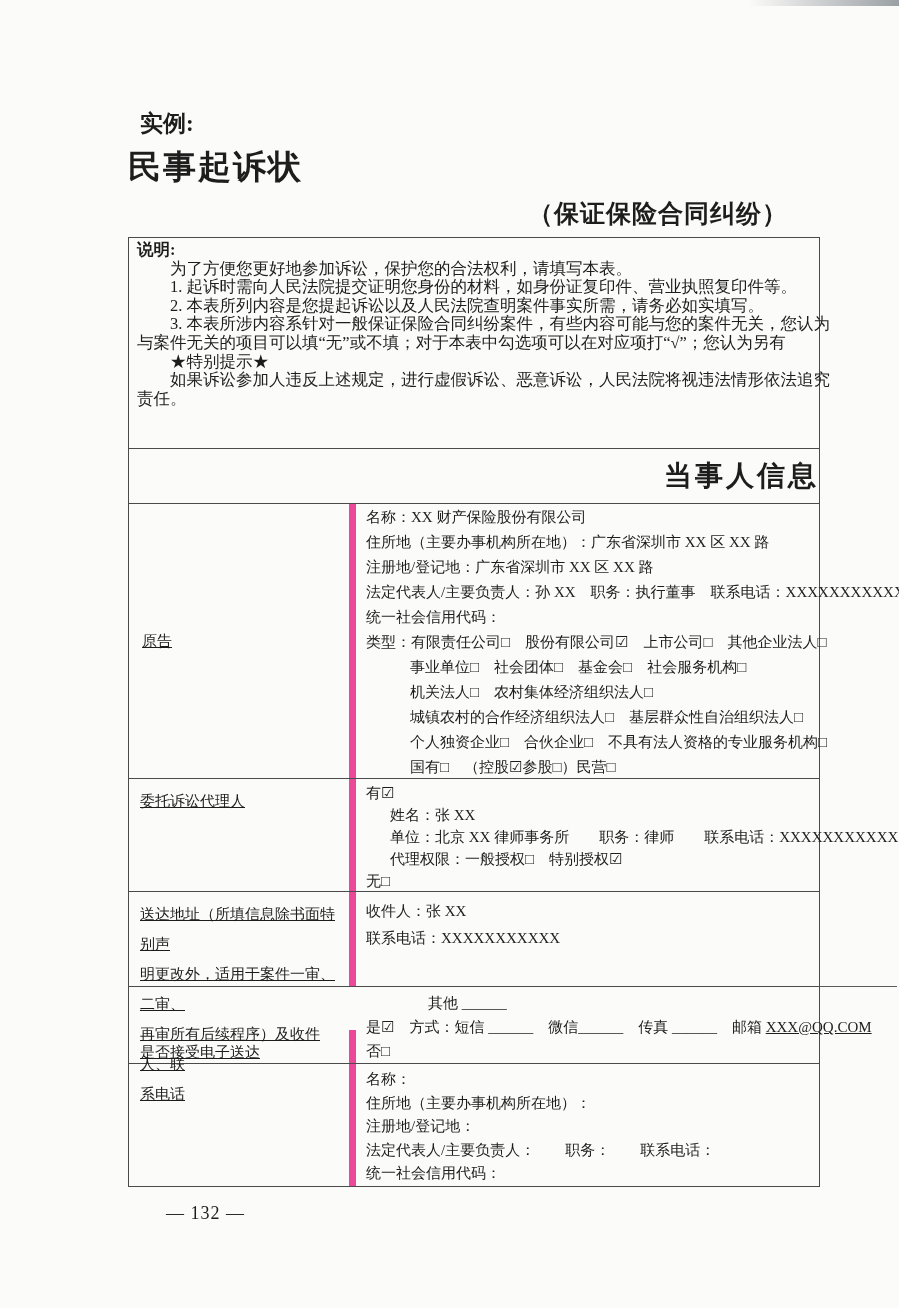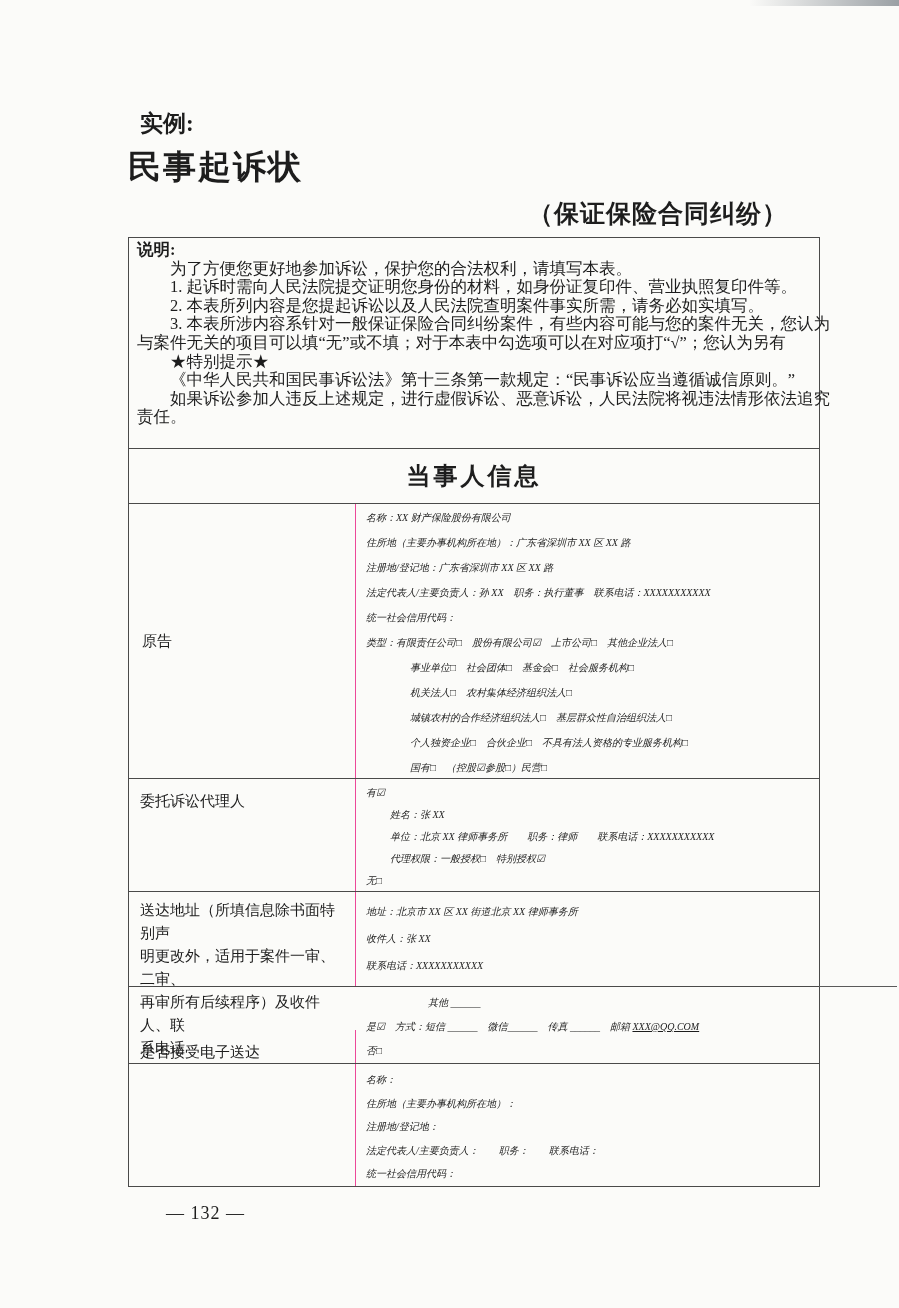--- a/index.html
+++ b/index.html
@@ -36,41 +36,40 @@
   .form-table *{box-sizing:border-box;}
   .notes{
     height:210px;padding:3px 8px 0 8px;
     font-size:16.5px;line-height:18.6px;white-space:nowrap;overflow:visible;
   }
   .nl{height:18.6px;}
   .nl.bold{font-weight:bold;}
   .nl.ind{padding-left:33px;}
   .sec-header{
     height:55px;border-top:1px solid #4a4a4a;
-    text-align:center;font-size:24px;font-weight:bold;letter-spacing:3px;
+    text-align:right;font-size:28px;font-weight:bold;letter-spacing:3px;
     line-height:54px;
   }
   .trow{display:flex;border-top:1px solid #4a4a4a;}
   .lcell{
-    width:227px;flex:none;border-right:1px solid #ec4899;
-    padding:11px 6px 0 11px;font-size:15px;line-height:22px;
+    width:227px;flex:none;border-right:7px solid #ec4899;
+    padding:11px 6px 0 11px;font-size:15px;line-height:22px;text-decoration:underline;
   }
   .lcell.vcenter{display:flex;align-items:center;padding:0 6px 0 13px;}
   .ccell{
-    flex:1;min-width:0;font-size:10px;white-space:nowrap;overflow:visible;
+    flex:1;min-width:0;font-size:15px;white-space:nowrap;overflow:visible;
     padding:0 0 0 10px;
-    font-style:italic;
   }
   .r-plaintiff{height:275px;}
   .r-plaintiff .ccell{line-height:25px;padding-top:1px;}
   .r-agent{height:113px;}
   .r-agent .ccell{line-height:22px;padding-top:3px;}
   .r-address{height:95px;}
   .r-address .ccell{line-height:27px;padding-top:6px;}
-  .r-address .lcell{padding-top:7px;line-height:23px;}
+  .r-address .lcell{padding-top:7px;line-height:30px;}
   .r-eservice{height:77px;align-items:flex-end;}
   .r-eservice .ccell{line-height:24px;padding-top:4px;}
   .r-defendant{height:123px;}
   .r-defendant .ccell{line-height:23.5px;padding-top:4px;}
   .cl{}
   .ind1{padding-left:24px;}
   .ind-type{padding-left:44px;}
   .ind-other{padding-left:62px;}
   .ul{text-decoration:underline;}
   .scan-line{
@@ -96,21 +95,20 @@
   <div class="form-table">
 
     <div class="notes">
       <div class="nl bold">说明:</div>
       <div class="nl ind">为了方便您更好地参加诉讼，保护您的合法权利，请填写本表。</div>
       <div class="nl ind">1. 起诉时需向人民法院提交证明您身份的材料，如身份证复印件、营业执照复印件等。</div>
       <div class="nl ind">2. 本表所列内容是您提起诉讼以及人民法院查明案件事实所需，请务必如实填写。</div>
       <div class="nl ind">3. 本表所涉内容系针对一般保证保险合同纠纷案件，有些内容可能与您的案件无关，您认为</div>
       <div class="nl">与案件无关的项目可以填“无”或不填；对于本表中勾选项可以在对应项打“√”；您认为另有</div>
       <div class="nl ind">★特别提示★</div>
-      <div class="nl ind">《中华人民共和国民事诉讼法》第十三条第一款规定：“民事诉讼应当遵循诚信原则。”</div>
       <div class="nl ind">如果诉讼参加人违反上述规定，进行虚假诉讼、恶意诉讼，人民法院将视违法情形依法追究</div>
       <div class="nl">责任。</div>
     </div>
 
     <div class="sec-header">当事人信息</div>
 
     <div class="trow r-plaintiff">
       <div class="lcell vcenter">原告</div>
       <div class="ccell">
         <div class="cl">名称：XX 财产保险股份有限公司</div>
@@ -139,21 +137,20 @@
     </div>
 
     <div class="trow r-address">
       <div class="lcell">
         <div>送达地址（所填信息除书面特别声</div>
         <div>明更改外，适用于案件一审、二审、</div>
         <div>再审所有后续程序）及收件人、联</div>
         <div>系电话</div>
       </div>
       <div class="ccell">
-        <div class="cl">地址：北京市 XX 区 XX 街道北京 XX 律师事务所</div>
         <div class="cl">收件人：张 XX</div>
         <div class="cl">联系电话：XXXXXXXXXXX</div>
       </div>
     </div>
 
     <div class="trow r-eservice">
       <div class="lcell">是否接受电子送达</div>
       <div class="ccell">
         <div class="cl ind-other">其他 ______</div>
         <div class="cl"><span>是☑　方式：短信 ______　微信______　传真 ______　邮箱 </span><span class="ul">XXX@QQ.COM</span></div>

